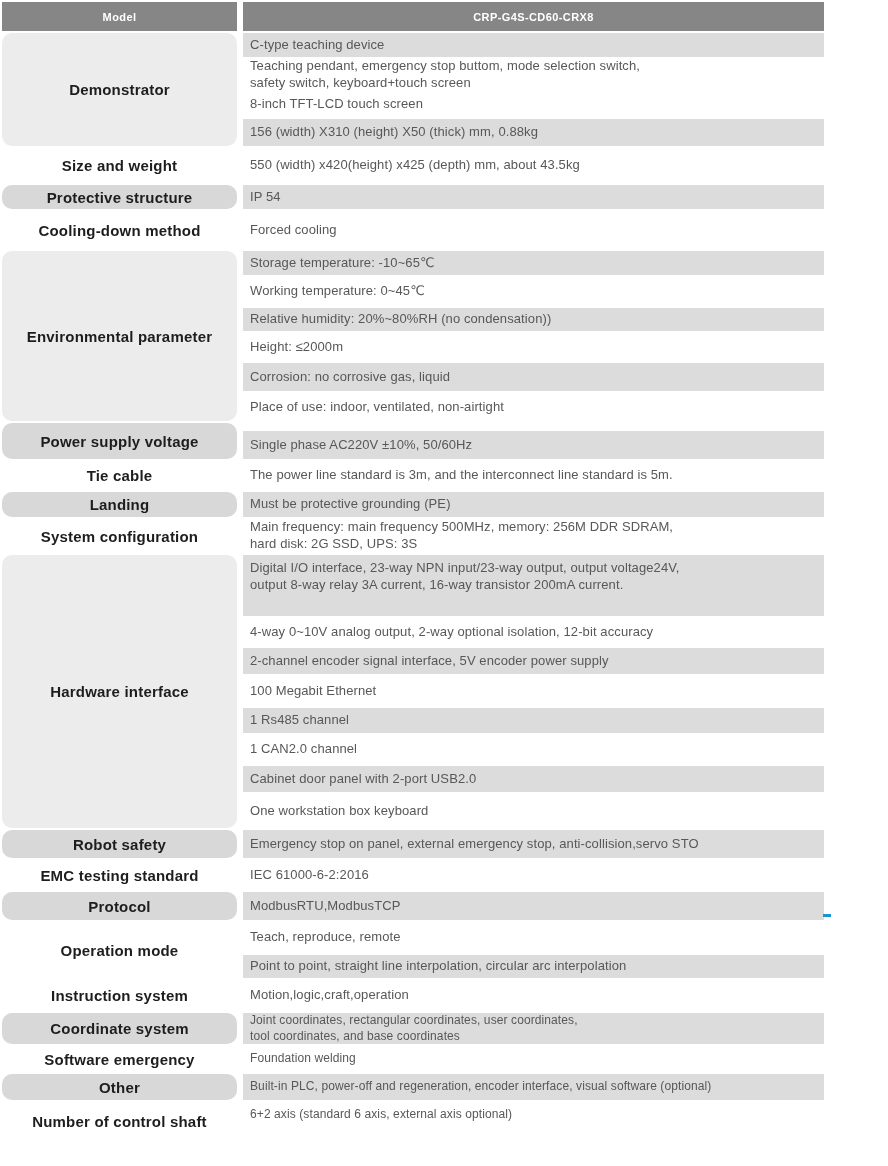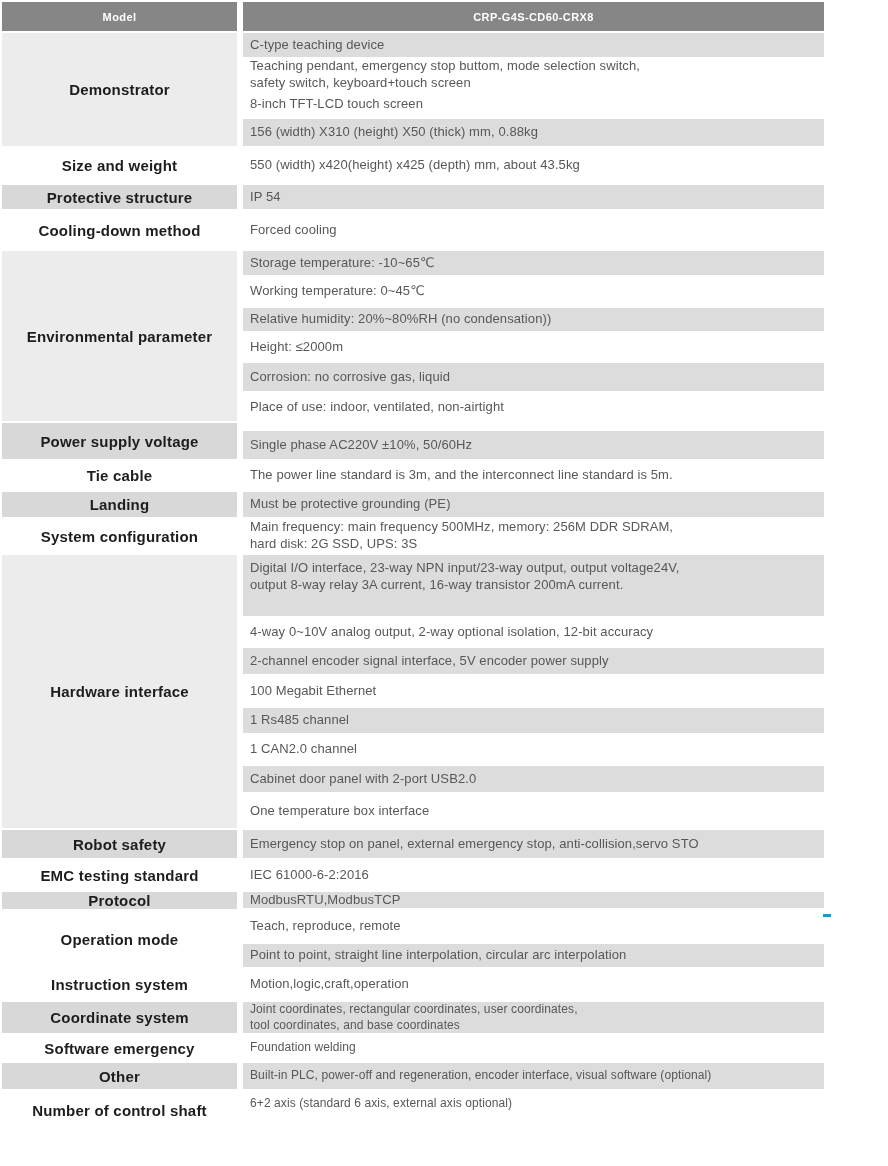--- a/index.html
+++ b/index.html
@@ -55,20 +55,21 @@
     width: 235px;
     flex: 0 0 235px;
     display: flex;
     align-items: center;
     justify-content: center;
     text-align: center;
     font-size: 15px;
     font-weight: 600;
     color: var(--label-text);
     letter-spacing: 0.2px;
+    border-radius: 10px;
   }
   .left-span  { background: var(--left-span-bg); }
   .left-gray  { background: var(--left-gray-bg); }
   .left-white { background: transparent; }
   .rows {
     flex: 1;
     display: flex;
     flex-direction: column;
     gap: 2px;
   }
@@ -172,39 +173,39 @@
         <div class="left-cell left-span">Hardware interface</div>
         <div class="rows">
           <div class="vrow gray top" style="height: 56px;">Digital I/O interface, 23-way NPN input/23-way output, output voltage24V,
 output 8-way relay 3A current, 16-way transistor 200mA current.</div>
           <div class="vrow white" style="height: 28px;">4-way 0~10V analog output, 2-way optional isolation, 12-bit accuracy</div>
           <div class="vrow gray" style="height: 26px;">2-channel encoder signal interface, 5V encoder power supply</div>
           <div class="vrow white" style="height: 30px;">100 Megabit Ethernet</div>
           <div class="vrow gray" style="height: 25px;">1 Rs485 channel</div>
           <div class="vrow white" style="height: 29px;">1 CAN2.0 channel</div>
           <div class="vrow gray" style="height: 26px;">Cabinet door panel with 2-port USB2.0</div>
-          <div class="vrow white" style="height: 34px;">One temperature box interface</div>
+          <div class="vrow white" style="height: 34px;">One workstation box keyboard</div>
         </div>
       </div>
       <div class="group">
         <div class="left-cell left-gray">Robot safety</div>
         <div class="rows">
           <div class="vrow gray" style="height: 28px;">Emergency stop on panel,  external emergency stop,  anti-collision,servo STO</div>
         </div>
       </div>
       <div class="group">
         <div class="left-cell left-white">EMC testing standard</div>
         <div class="rows">
           <div class="vrow white" style="height: 30px;">IEC 61000-6-2:2016</div>
         </div>
       </div>
       <div class="group">
         <div class="left-cell left-gray">Protocol</div>
         <div class="rows">
-          <div class="vrow gray" style="height: 16px;">ModbusRTU,ModbusTCP</div>
+          <div class="vrow gray" style="height: 28px;">ModbusRTU,ModbusTCP</div>
         </div>
       </div>
       <div class="group">
         <div class="left-cell left-white">Operation mode</div>
         <div class="rows">
           <div class="vrow white" style="height: 31px;">Teach, reproduce, remote</div>
           <div class="vrow gray" style="height: 23px;">Point to point, straight line interpolation, circular arc interpolation</div>
         </div>
       </div>
       <div class="group">

